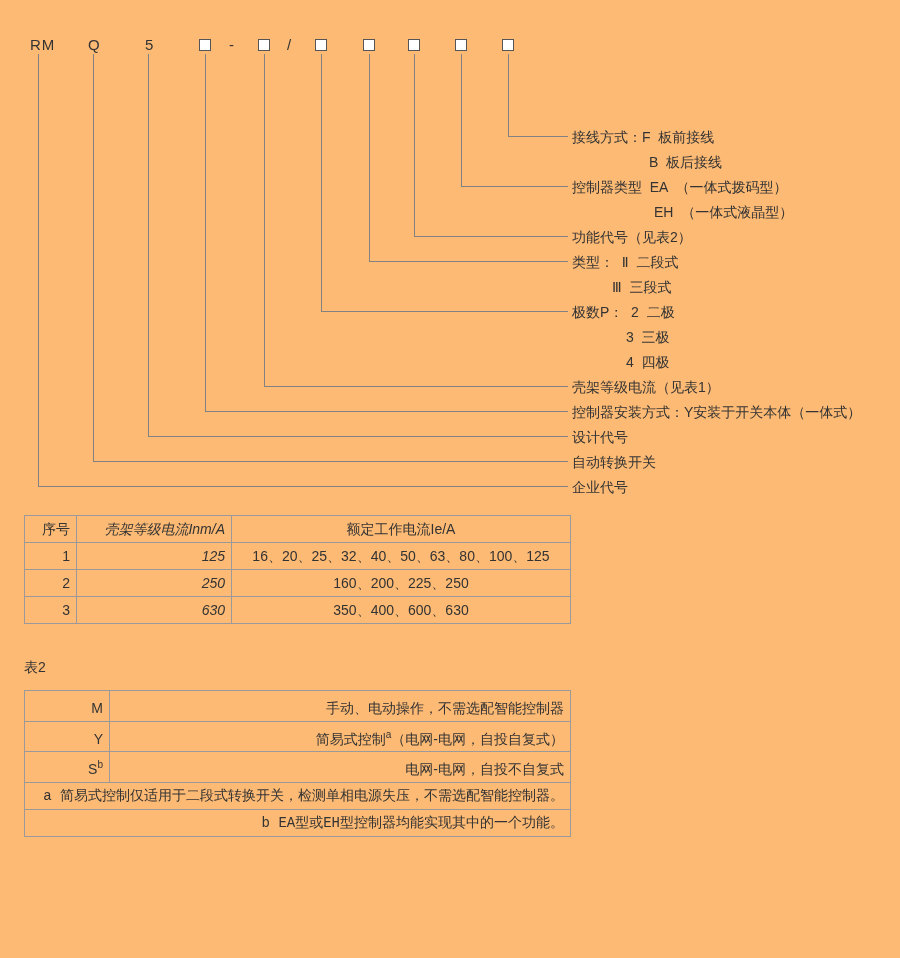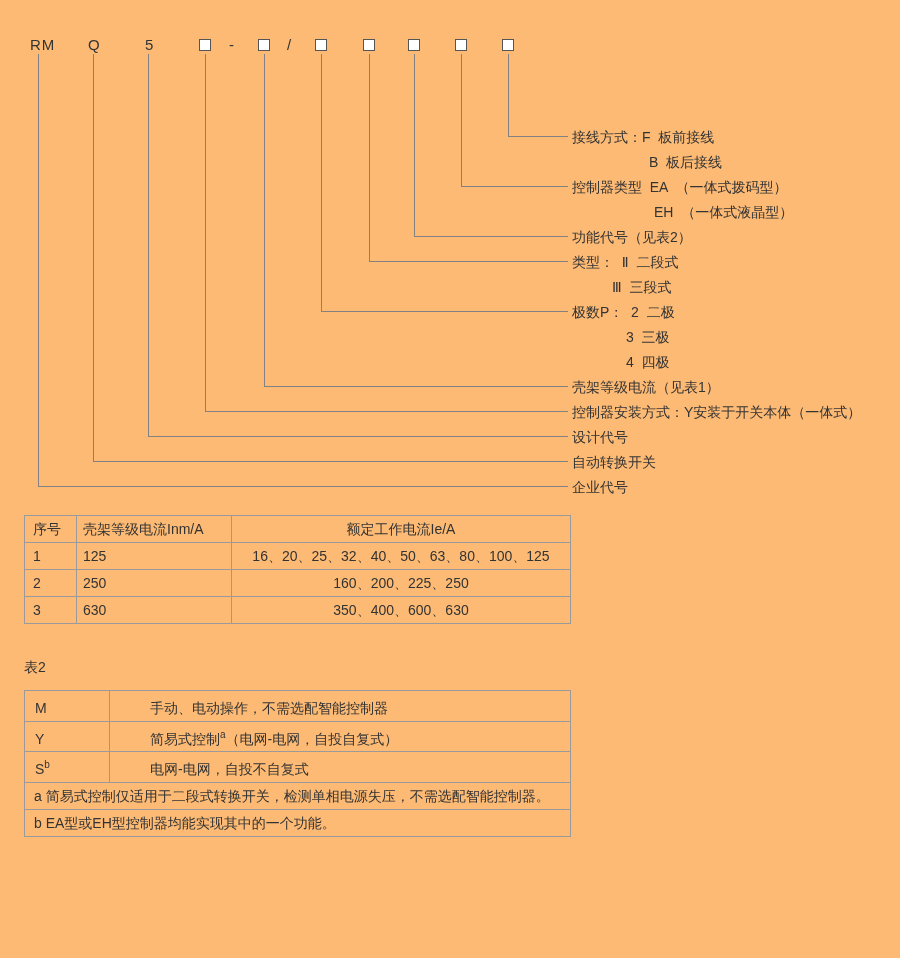--- a/index.html
+++ b/index.html
@@ -20,31 +20,31 @@
 
   
   .content { padding-left: 24px; }
   .tbl-title { font-size: 14px; line-height: 18px; margin: 0 0 14px 0; }
   .tbl-title.second { margin-top: 34px; }
   table { border-collapse: collapse; width: 546px; table-layout: fixed; }
   th, td {
     border: 1px solid #9a9a9a;
     font-size: 14px; font-weight: normal;
     padding: 4px 6px; line-height: 18px;
-    text-align: left; color: #333;
+    text-align: right; color: #333;
     overflow: hidden; white-space: nowrap;
   }
   
   .t1-c1 { width: 52px;  padding-left: 8px; }
-  .t1-c2 { width: 155px; text-align: left; }
+  .t1-c2 { width: 155px; text-align: right; font-style: italic; }
   .t1-c3 { width: 339px; text-align: center; }
   
   .t2-c1 { width: 85px;  padding-left: 10px; }
   .t2-c2 { width: 461px; padding-left: 40px; }
-  .t2-foot { padding-left: 9px; }
+  .t2-foot { padding-left: 9px; font-family: Liberation Mono, monospace; }
   sup { font-size: 10px; }
 </style>
 </head>
 <body>
 
 <div class="page">
 
   <div class="diagram">
 
     <span class="code-text" style="left:30px">RM</span>

